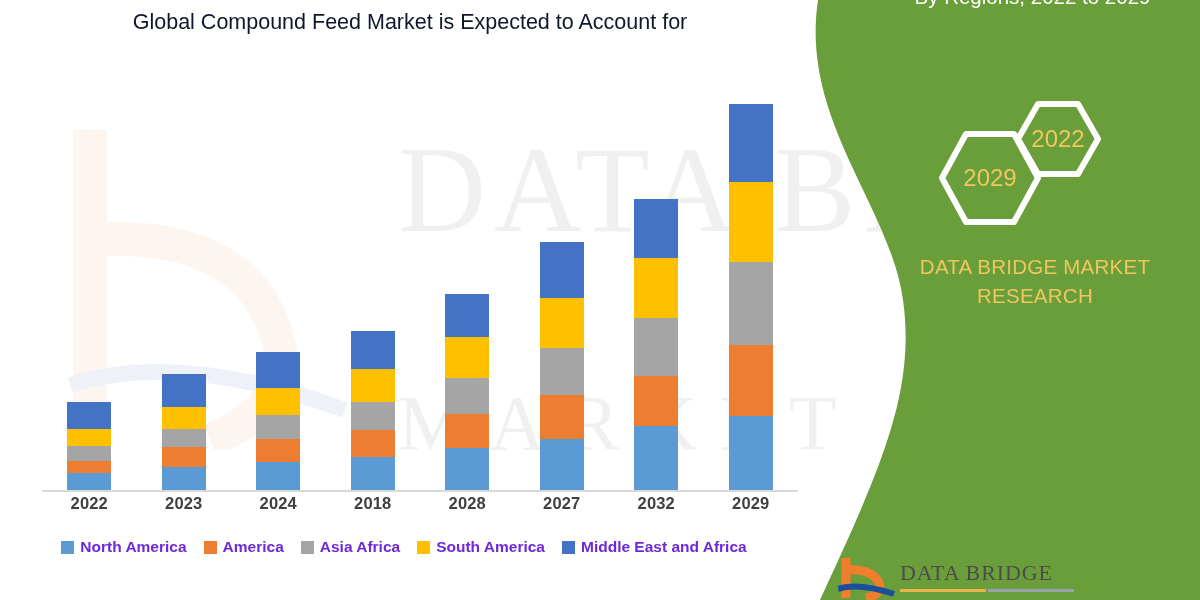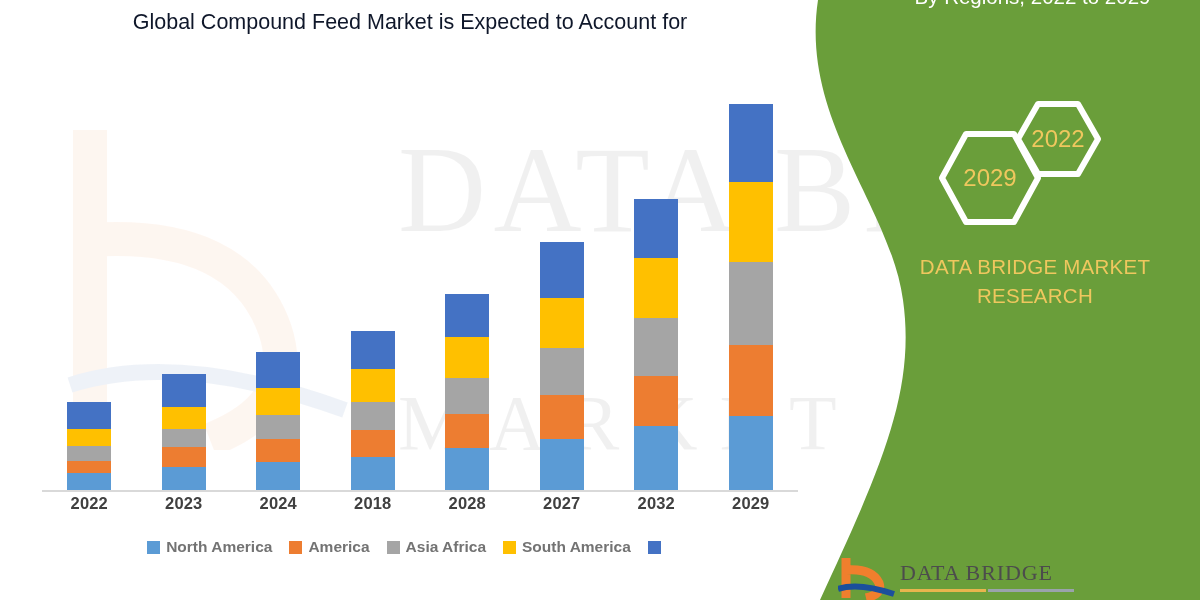--- a/index.html
+++ b/index.html
@@ -69,21 +69,21 @@
     letter-spacing:.01em;
   }
 
   
   #legend {
     position:absolute; left:0px; top:538px; width:808px;
     display:flex; align-items:center; justify-content:center; gap:17px;
   }
   .lg-item { display:flex; align-items:center; gap:6px; }
   .lg-swatch { width:13px; height:13px; display:block; }
-  .lg-label { color:#737373; font-size:15.5px; font-weight:bold; white-space:nowrap; }
+  .lg-label { color:#6d28d9; font-size:15.5px; font-weight:bold; white-space:nowrap; }
 
   
   #green-panel {
     position:absolute; left:0; top:0; width:1200px; height:600px;
     pointer-events:none;
   }
   #green-panel svg { display:block; }
 
   .gp-heading {
     position:absolute; left:865px; top:-16px; width:335px;
@@ -224,20 +224,21 @@
       <div class="lg-item">
         <span class="lg-swatch" style="background: rgb(165, 165, 165);"></span>
         <span class="lg-label">Asia Africa</span>
       </div>
       <div class="lg-item">
         <span class="lg-swatch" style="background: rgb(255, 192, 0);"></span>
         <span class="lg-label">South America</span>
       </div>
       <div class="lg-item">
         <span class="lg-swatch" style="background: rgb(68, 114, 196);"></span>
+        <span class="lg-label">Middle East and Africa</span>
       </div>
     </div>
 
   <div id="green-panel">
     <svg width="1200" height="600" viewBox="0 0 1200 600" aria-hidden="true">
       <path id="gp-shape" d="M818 0 L1200 0 L1200 600 L820 600
                              C880 470 916 392 903 300
                              C890 205 800 120 818 0 Z" fill="#6A9E3A"></path>
     </svg>
     <div class="gp-heading">

